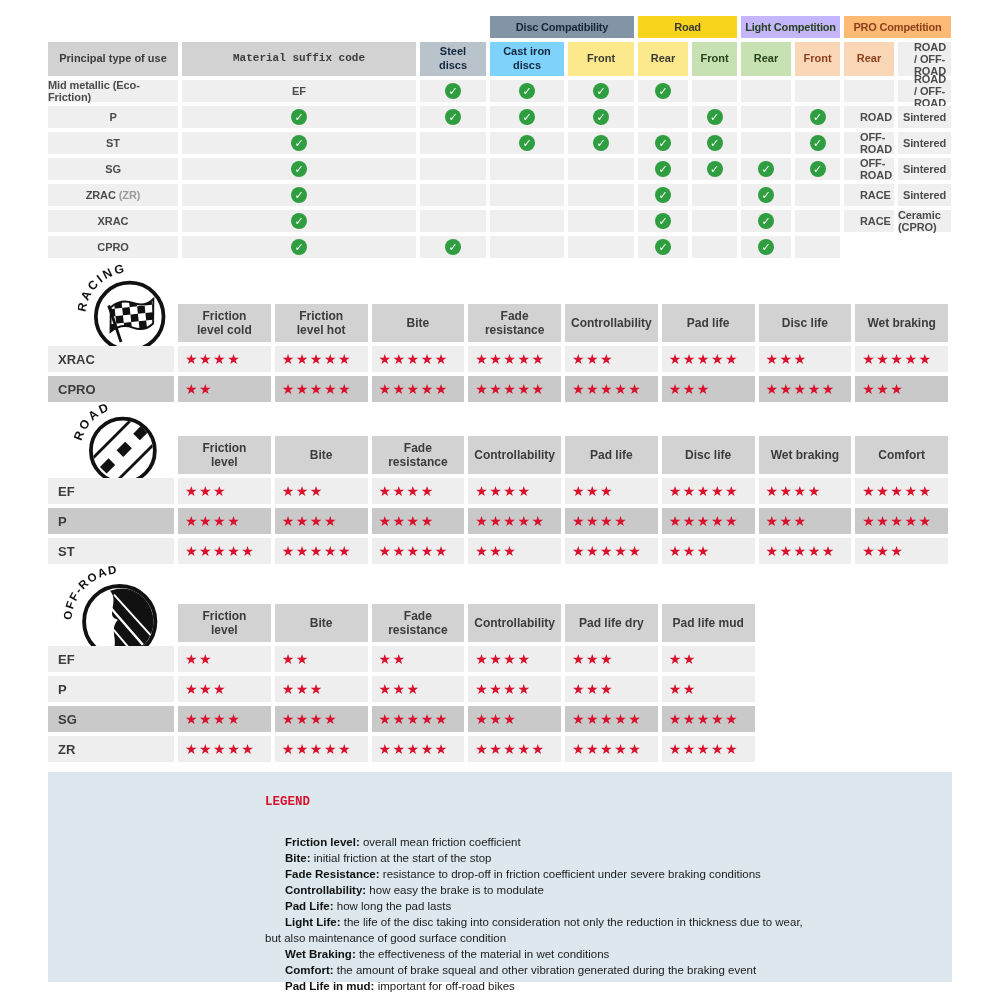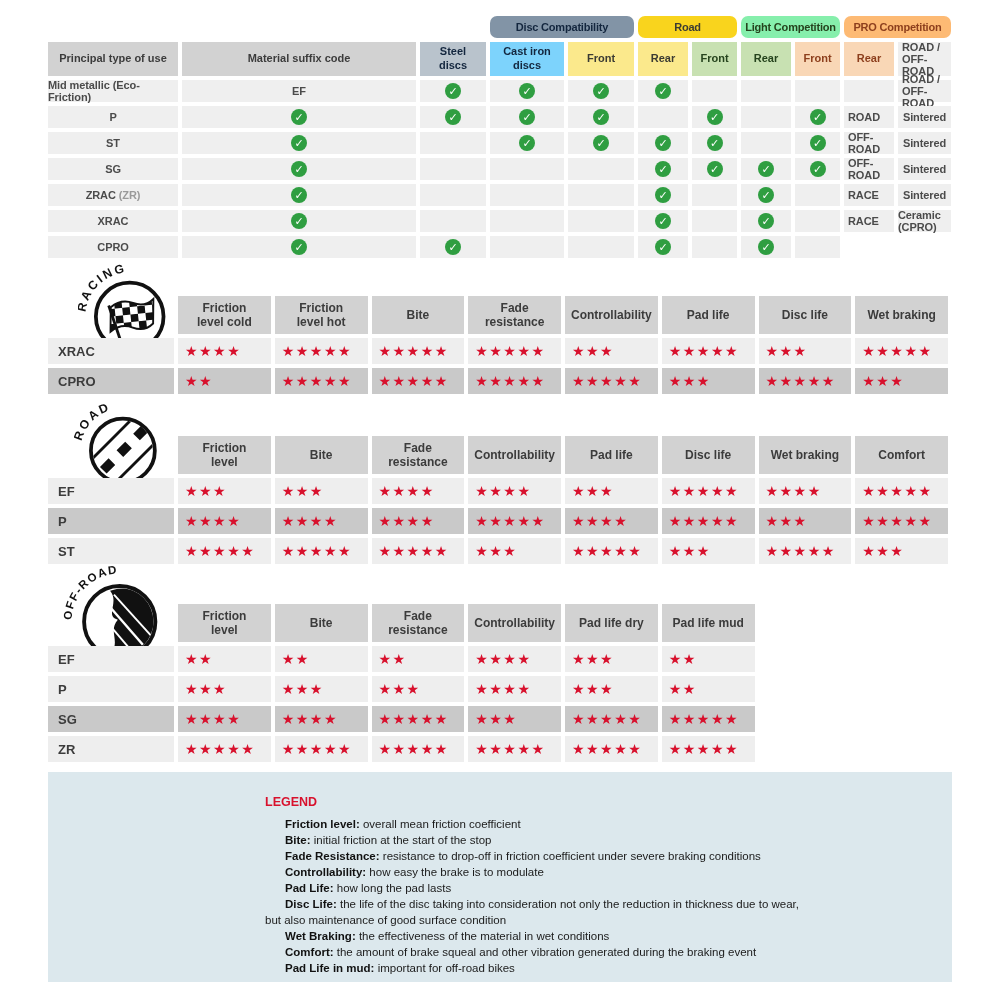--- a/index.html
+++ b/index.html
@@ -12,28 +12,28 @@
     --rowlight:#eeeeee; --rowdark:#c9c9c9; --compatrow:#efefef; --legendbg:#dce8ed;
   }
   
   #compat{
     position:absolute;left:48px;top:16px;display:grid;gap:4px;
     grid-template-columns:130px 234px 66px 74px 66px 50px 45px 50px 45px 50px 53px;
     grid-template-rows:22px 34px repeat(7,22px);
   }
   .g-spacer{background:transparent;}
   .g-head{display:flex;align-items:center;justify-content:center;
-    font-size:11px;font-weight:bold;letter-spacing:-0.2px;border-radius:7px;}
+    font-size:11px;font-weight:bold;letter-spacing:-0.2px;}
   .hdr{background:var(--hdrgray);display:flex;align-items:center;justify-content:center;
     text-align:center;font-size:11px;font-weight:bold;color:#3c3c3c;line-height:1.25;padding:0 6px;box-sizing:border-box;}
   .hdr.h1{padding:0 18px;}
-  .hdr.h2{padding:0 30px;}
+  .hdr.h2{padding:0 30px;font-family:Liberation Mono, monospace;}
   .dc{background:var(--compatrow);display:flex;align-items:center;justify-content:center;
     font-size:11px;font-weight:bold;color:#4b4b4b;letter-spacing:-0.1px;}
-  .dc.left{justify-content:flex-start;padding-left:4px;box-sizing:border-box;}
+  .dc.left{justify-content:flex-start;padding-left:16px;box-sizing:border-box;}
   .suffix{color:#9a9a9a;font-weight:bold;margin-left:3px;}
   .check{width:16px;height:16px;border-radius:50%;background:var(--check);color:#fff;
     font-size:11px;font-weight:bold;display:flex;align-items:center;justify-content:center;
     font-family:"DejaVu Sans",sans-serif;}
   
   .rt-grid{position:absolute;left:48px;display:grid;gap:4px;}
   #racing-grid{top:296px;}
   #road-grid{top:436px;}
   #offroad-grid{top:604px;}
   .rt-hdr{background:var(--hdrgray);height:38px;display:flex;align-items:center;justify-content:center;
@@ -46,32 +46,32 @@
   .shade-light{background:var(--rowlight);}
   .shade-dark{background:var(--rowdark);}
   
   .sec-icon{position:absolute;}
   #racing-icon{left:78px;top:262px;width:94px;height:94px;}
   #road-icon{left:74px;top:398px;width:94px;height:94px;}
   #offroad-icon{left:60px;top:560px;width:106px;height:106px;}
   
   #legend{position:absolute;left:48px;top:772px;width:904px;height:210px;background:var(--legendbg);box-sizing:border-box;}
   #legend-inner{padding:22px 20px 0 217px;font-size:11.5px;line-height:16px;color:#1b1b1b;}
-  #legend-title{color:var(--star);font-weight:bold;font-size:12.5px;margin-bottom:6px;}
+  #legend-title{color:var(--star);font-weight:bold;font-size:12.5px;margin-bottom:24px;font-family:Liberation Mono, monospace;}
   .leg-term{font-weight:bold;color:#111;padding-left:20px;}
   .leg-line{white-space:nowrap;}
 </style>
 </head>
 <body>
 
 <div id="compat">
     <div class="g-spacer" style="grid-column: span 3;"></div>
     <div class="g-head" style="grid-column: span 2; background: rgb(130, 148, 166); color: rgb(19, 38, 62);">Disc Compatibility</div>
     <div class="g-head" style="grid-column: span 2; background: rgb(249, 212, 29); color: rgb(59, 59, 51);">Road</div>
-    <div class="g-head" style="grid-column: span 2; background: #86efac; color: rgb(37, 67, 29);">Light Competition</div>
+    <div class="g-head" style="grid-column: span 2; background: #c4b5fd; color: rgb(37, 67, 29);">Light Competition</div>
     <div class="g-head" style="grid-column: span 2; background: #fdba74; color: rgb(141, 63, 29);">PRO Competition</div>
     <div class="hdr h0">Principal type of use</div>
     <div class="hdr h2">Material suffix code</div>
     <div class="hdr" style="background: rgb(185, 195, 204); color: rgb(19, 38, 62);">Steel discs</div>
     <div class="hdr" style="background: #7dd3fc; color: rgb(19, 38, 62);">Cast iron discs</div>
     <div class="hdr" style="background: rgb(251, 233, 140); color: rgb(59, 59, 51);">Front</div>
     <div class="hdr" style="background: rgb(251, 233, 140); color: rgb(59, 59, 51);">Rear</div>
     <div class="hdr" style="background: rgb(200, 225, 178); color: rgb(37, 67, 29);">Front</div>
     <div class="hdr" style="background: rgb(200, 225, 178); color: rgb(37, 67, 29);">Rear</div>
     <div class="hdr" style="background: rgb(249, 215, 182); color: rgb(141, 63, 29);">Front</div>
@@ -226,21 +226,21 @@
   </defs>
   <circle cx="55" cy="58" r="36" fill="#fff" stroke="#111" stroke-width="4"></circle>
   <text font-size="13" font-weight="bold" letter-spacing="2.5" fill="#111">
     <textPath href="#arc-racing" startOffset="6%">RACING</textPath>
   </text>
   <g transform="rotate(-6 55 58)">
     <path d="M36,46 q12,-8 24,-2 q12,6 22,-2 l-3,26 q-10,8 -22,2 q-12,-6 -24,2 z" fill="url(#chk)" stroke="#111" stroke-width="2"></path>
     <line x1="34" y1="44" x2="43" y2="84" stroke="#111" stroke-width="3"></line>
   </g>
 </svg>
-<div id="racing-grid" class="rt-grid" style="grid-template-columns: 126px repeat(8, 92.75px);">
+<div id="racing-grid" class="rt-grid" style="grid-template-columns: 126px repeat(8, 92.75px); margin-top: 8px;">
     <div class="rt-hdr-empty"></div>
     <div class="rt-hdr">Friction level cold</div>
     <div class="rt-hdr">Friction level hot</div>
     <div class="rt-hdr">Bite</div>
     <div class="rt-hdr">Fade resistance</div>
     <div class="rt-hdr">Controllability</div>
     <div class="rt-hdr">Pad life</div>
     <div class="rt-hdr">Disc life</div>
     <div class="rt-hdr">Wet braking</div>
     <div class="rt-label shade-light">XRAC</div>
@@ -377,20 +377,20 @@
 
 <div id="legend">
   <div id="legend-inner">
     <div id="legend-title">LEGEND</div>
     <div id="legend-items">
         <div class="leg-line"><span class="leg-term">Friction level: </span>overall mean friction coefficient</div>
         <div class="leg-line"><span class="leg-term">Bite: </span>initial friction at the start of the stop</div>
         <div class="leg-line"><span class="leg-term">Fade Resistance: </span>resistance to drop-off in friction coefficient under severe braking conditions</div>
         <div class="leg-line"><span class="leg-term">Controllability: </span>how easy the brake is to modulate</div>
         <div class="leg-line"><span class="leg-term">Pad Life: </span>how long the pad lasts</div>
-        <div class="leg-line"><span class="leg-term">Disc Life: </span>the life of the disc taking into consideration not only the reduction in thickness due to wear,</div>
+        <div class="leg-line"><span class="leg-term">Light Life: </span>the life of the disc taking into consideration not only the reduction in thickness due to wear,</div>
         <div class="leg-line">but also maintenance of good surface condition</div>
         <div class="leg-line"><span class="leg-term">Wet Braking: </span>the effectiveness of the material in wet conditions</div>
         <div class="leg-line"><span class="leg-term">Comfort: </span>the amount of brake squeal and other vibration generated during the braking event</div>
         <div class="leg-line"><span class="leg-term">Pad Life in mud: </span>important for off-road bikes</div>
       </div>
   </div>
 </div>
 
 </body></html>

